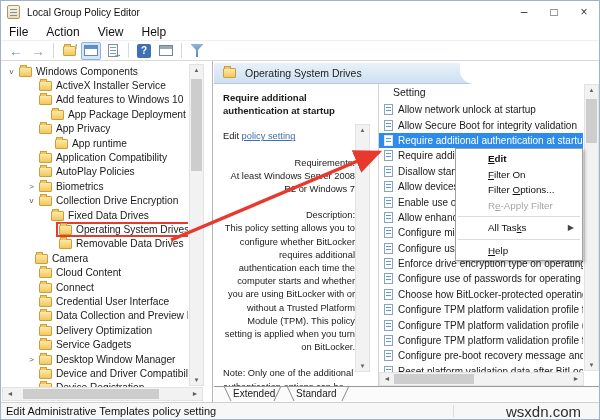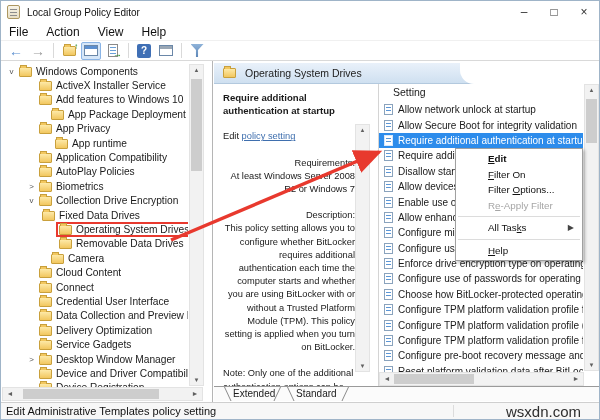--- a/index.html
+++ b/index.html
@@ -237,42 +237,42 @@
               <span class="tlabel">Biometrics</span>
             </span>
           </div>
           <div class="trow" style="padding-left: 24px;">
             <span class="chev">v</span>
             <span class="nodebox">
               <span class="folder-ic"></span>
               <span class="tlabel">Collection Drive Encryption</span>
             </span>
           </div>
-          <div class="trow" style="padding-left: 27px;">
+          <div class="trow" style="padding-left: 36px;">
             <span class="chev"></span>
             <span class="nodebox">
               <span class="folder-ic"></span>
               <span class="tlabel">Fixed Data Drives</span>
             </span>
           </div>
           <div class="trow" style="padding-left: 44px;">
             <span class="chev"></span>
             <span class="nodebox redbox" style="outline-color: rgb(232, 57, 46);">
               <span class="folder-ic"></span>
               <span class="tlabel">Operating System Drives</span>
             </span>
           </div>
           <div class="trow" style="padding-left: 44px;">
             <span class="chev"></span>
             <span class="nodebox">
               <span class="folder-ic"></span>
               <span class="tlabel">Removable Data Drives</span>
             </span>
           </div>
-          <div class="trow" style="padding-left: 36px;">
+          <div class="trow" style="padding-left: 20px;">
             <span class="chev"></span>
             <span class="nodebox">
               <span class="folder-ic"></span>
               <span class="tlabel">Camera</span>
             </span>
           </div>
           <div class="trow" style="padding-left: 24px;">
             <span class="chev"></span>
             <span class="nodebox">
               <span class="folder-ic"></span>

